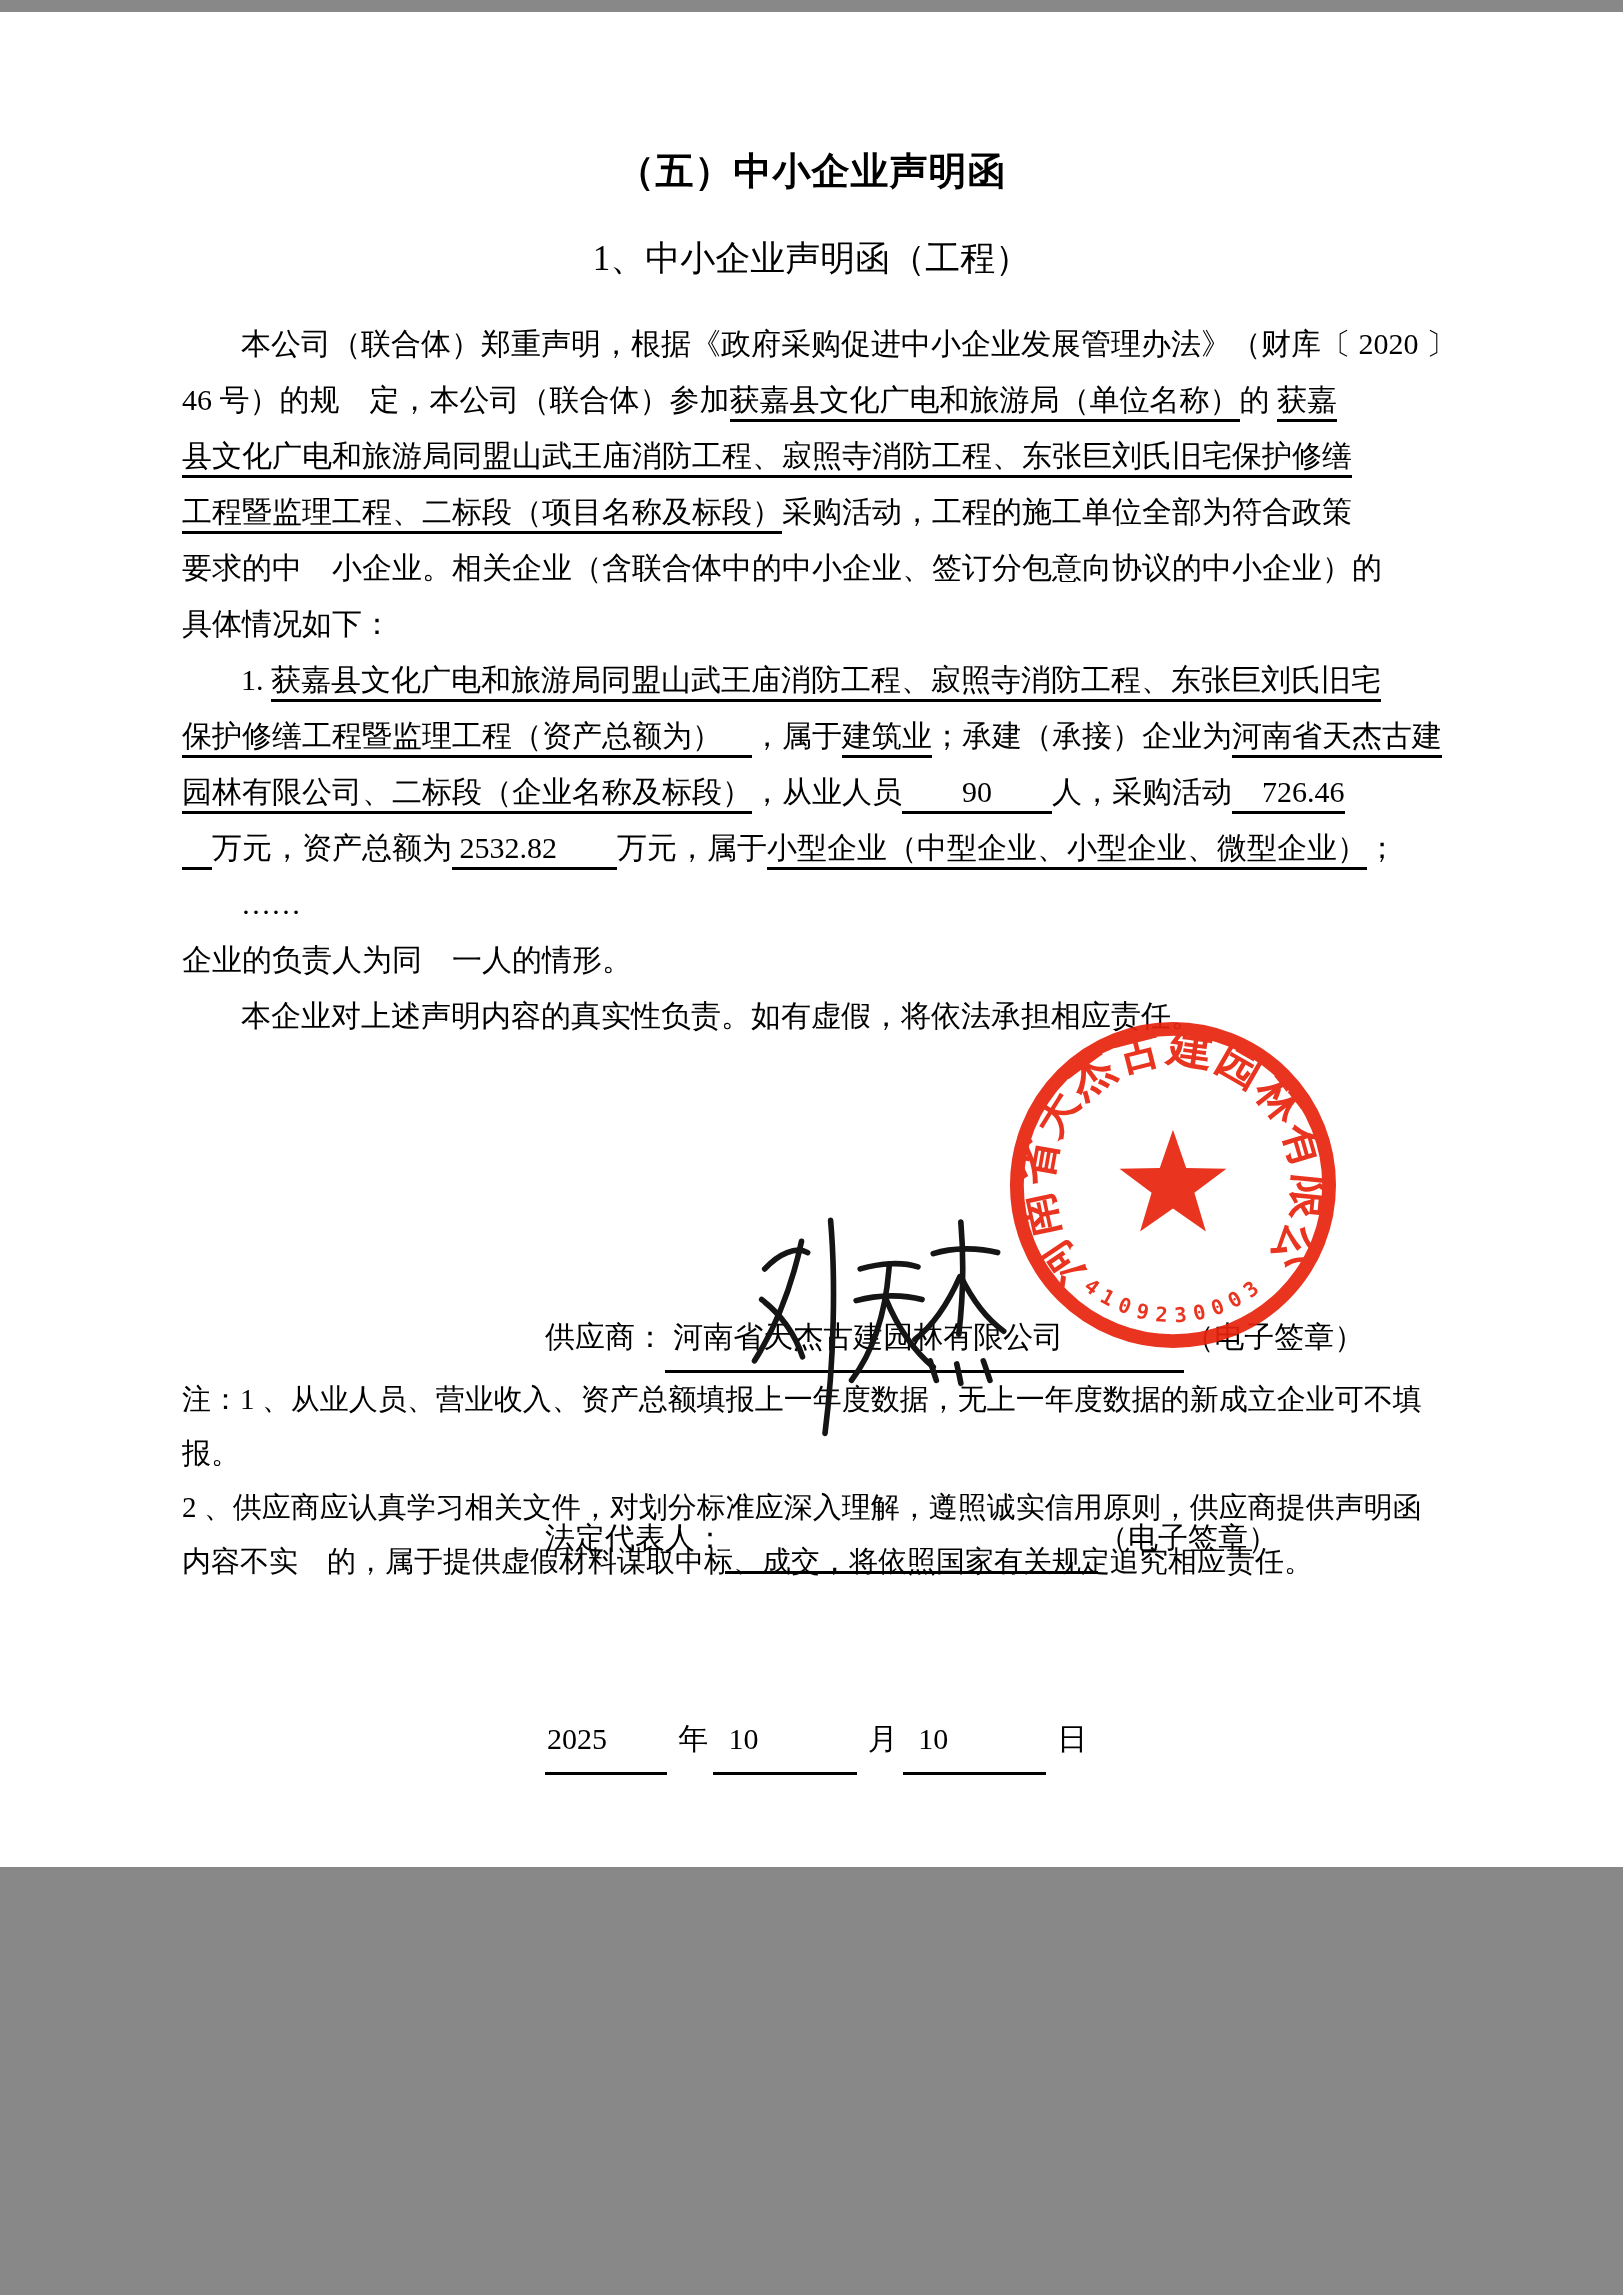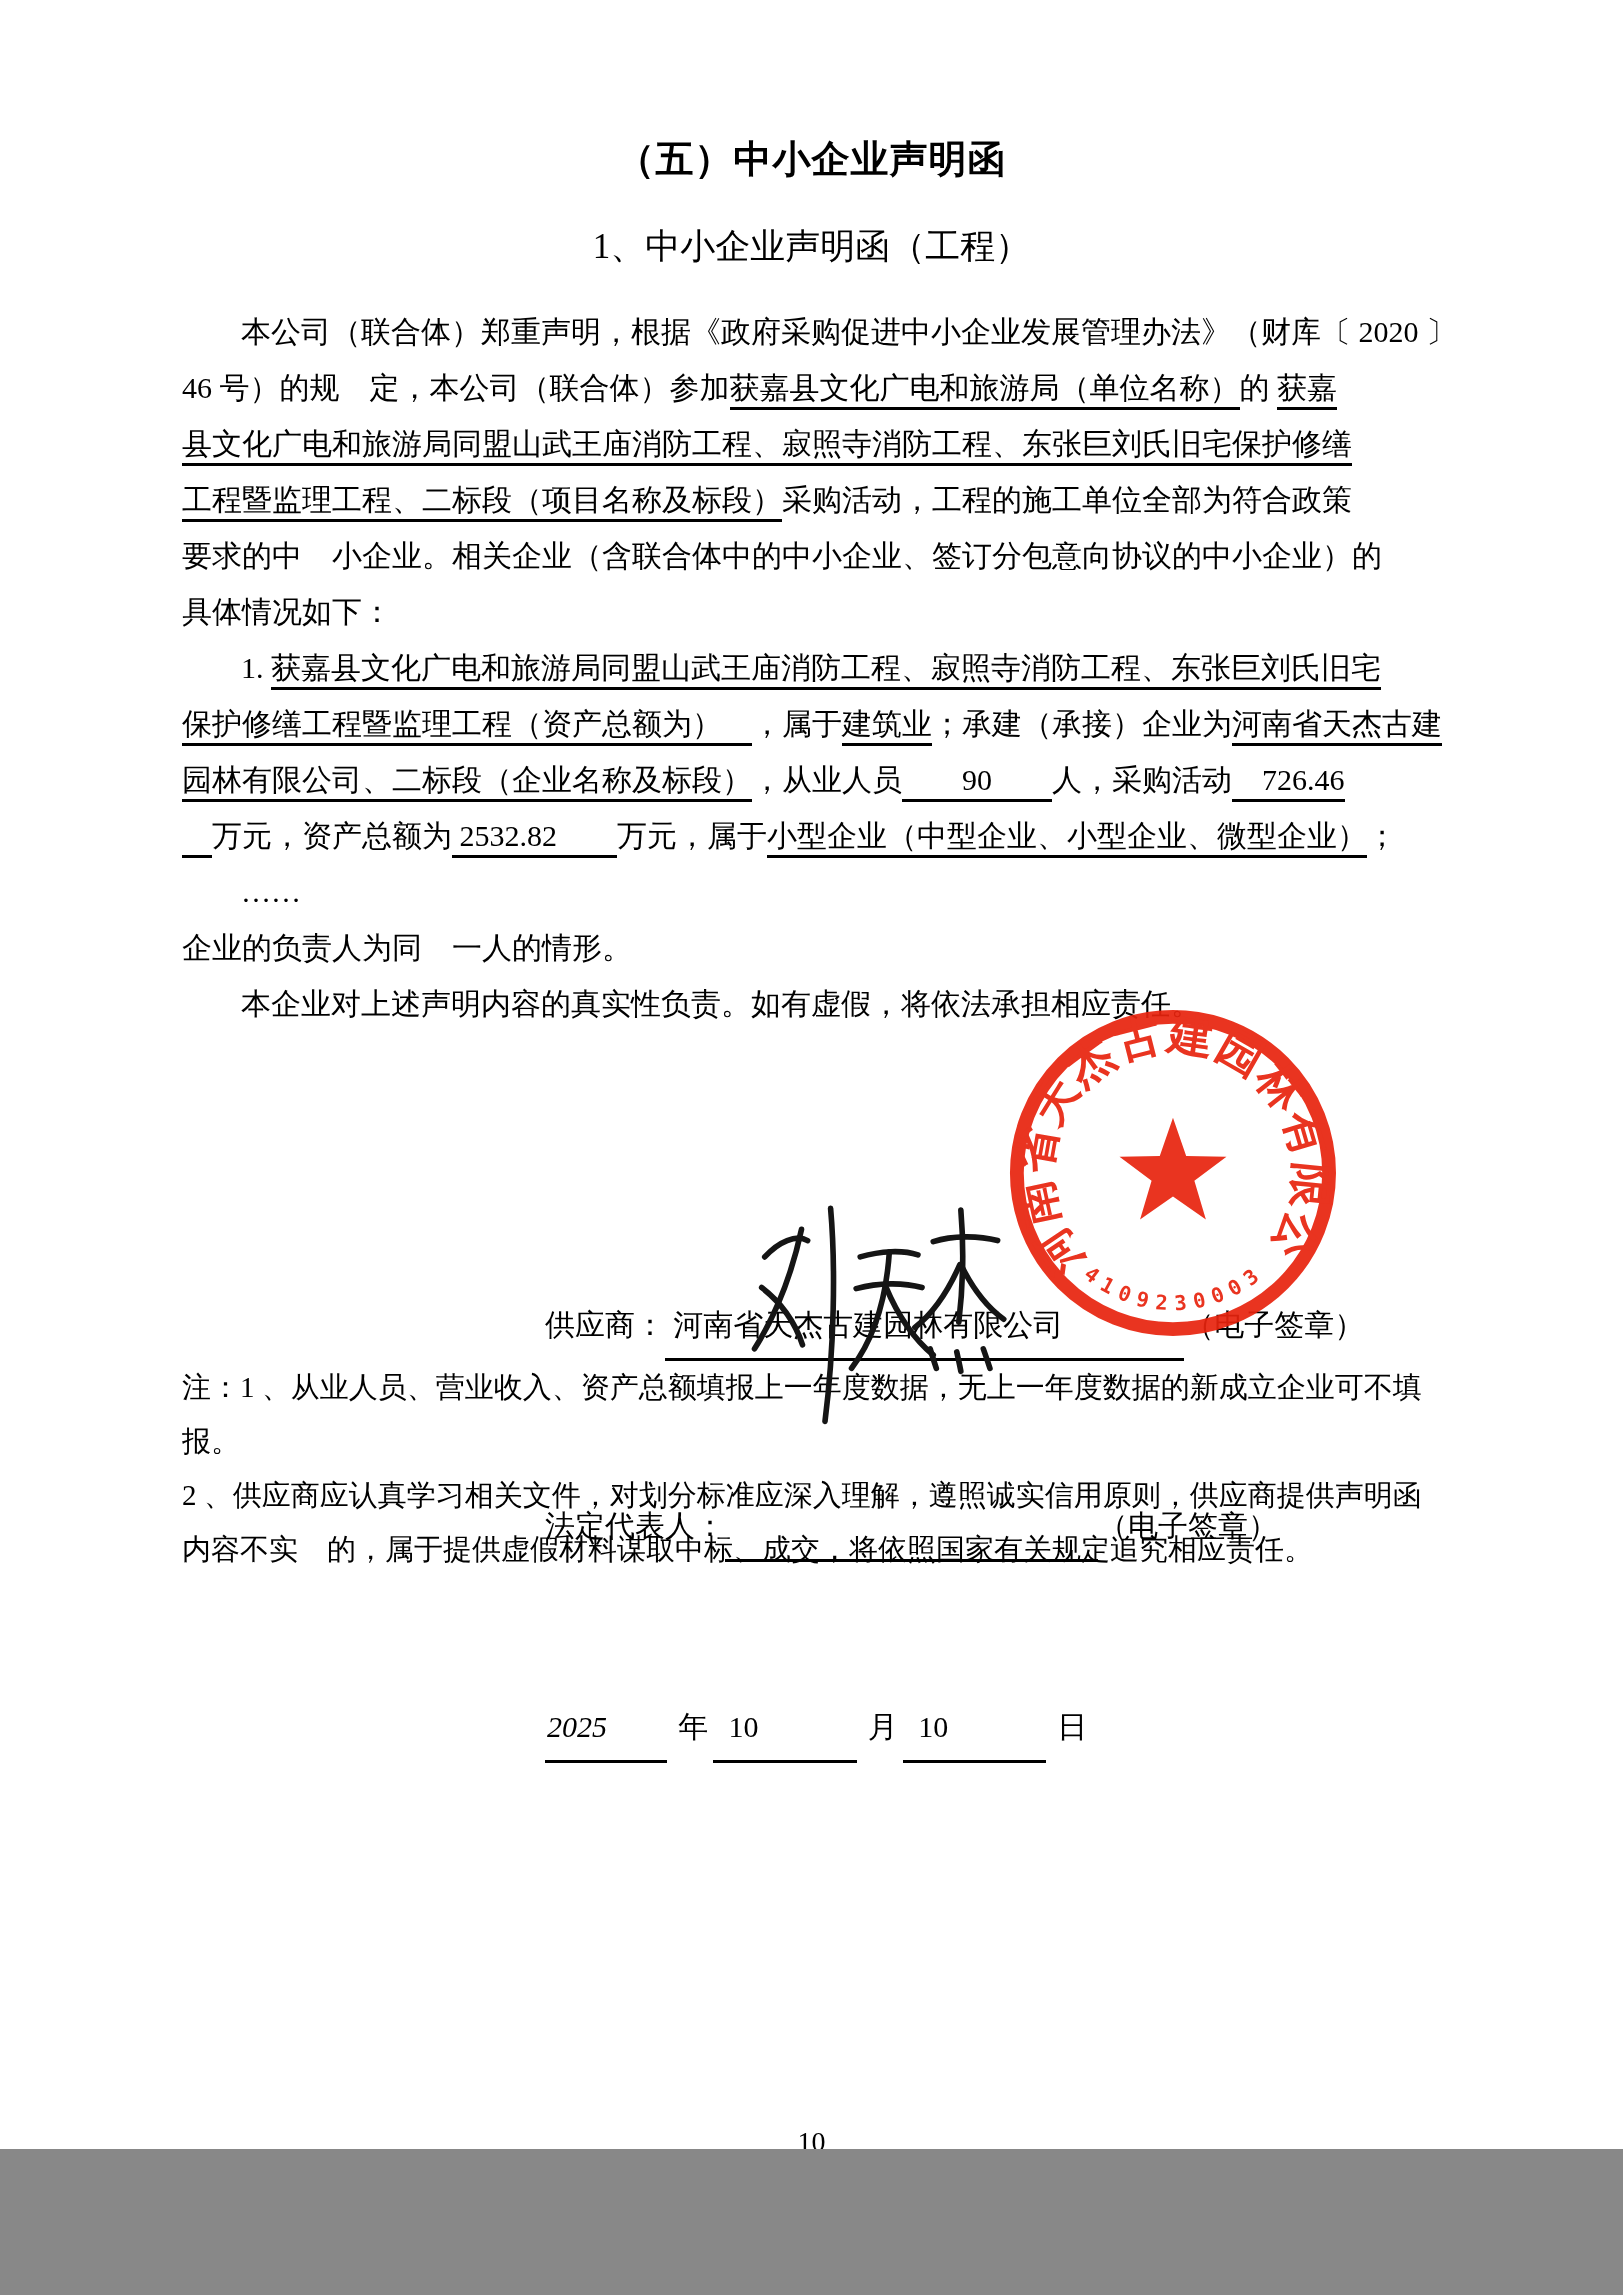--- a/index.html
+++ b/index.html
@@ -1,18 +1,18 @@
 <!DOCTYPE html>
 <html style="font-size:8.2px"><head>
 <meta charset="utf-8">
 <style>
   html,body{margin:0;padding:0;background:#888;}
   .page{
-    position:relative;width:1623px;height:2149px;background:#ffffff;color:#000;
-    font-family:"Liberation Serif","DejaVu Serif",serif;overflow:hidden;margin:0 auto;
+    position:relative;width:1623px;height:1855px;background:#ffffff;color:#000;
+    font-family:"Liberation Serif","DejaVu Serif",serif;overflow:hidden;margin:12px auto;
   }
   .title{
     position:absolute;top:134px;left:0;width:100%;text-align:center;
     font-family:"Liberation Sans","DejaVu Sans",sans-serif;
     font-weight:bold;font-size:38px;letter-spacing:1px;
   }
   .subtitle{
     position:absolute;top:223px;left:0;width:100%;text-align:center;
     font-size:35px;font-weight:normal;
   }
@@ -29,21 +29,21 @@
   .u{border-bottom:3.6px solid #000;padding-bottom:2.6px;}
   .sig{
     position:absolute;left:545px;top:1160px;
     font-size:30px;line-height:66px;white-space:pre;
   }
   .sig-row{white-space:pre;}
   .blank{display:inline-block;border-bottom:3.1px solid #000;white-space:pre;vertical-align:baseline;}
   .name-blank{width:511px;padding-left:8.2px;}
   .rep-blank{width:373px;}
   .rep-blank::before{content:"\00a0";}
-  .d-year{width:120px;padding-left:2px;font-style:italic;}
+  .d-year{width:120px;padding-left:2px;}
   .d-num{width:128px;padding-left:15.3px;}
   .d-unit{display:inline-block;padding:0 5.1px 0 11.2px;}
   .pageno{
     position:absolute;top:2126px;left:0;width:100%;text-align:center;font-size:28px;
   }
   .stamp{position:absolute;left:1001px;top:1001px;width:346px;height:346px;}
   .handsig{position:absolute;left:730px;top:1180px;width:286px;height:256px;}
 </style>
 </head>
 <body>

